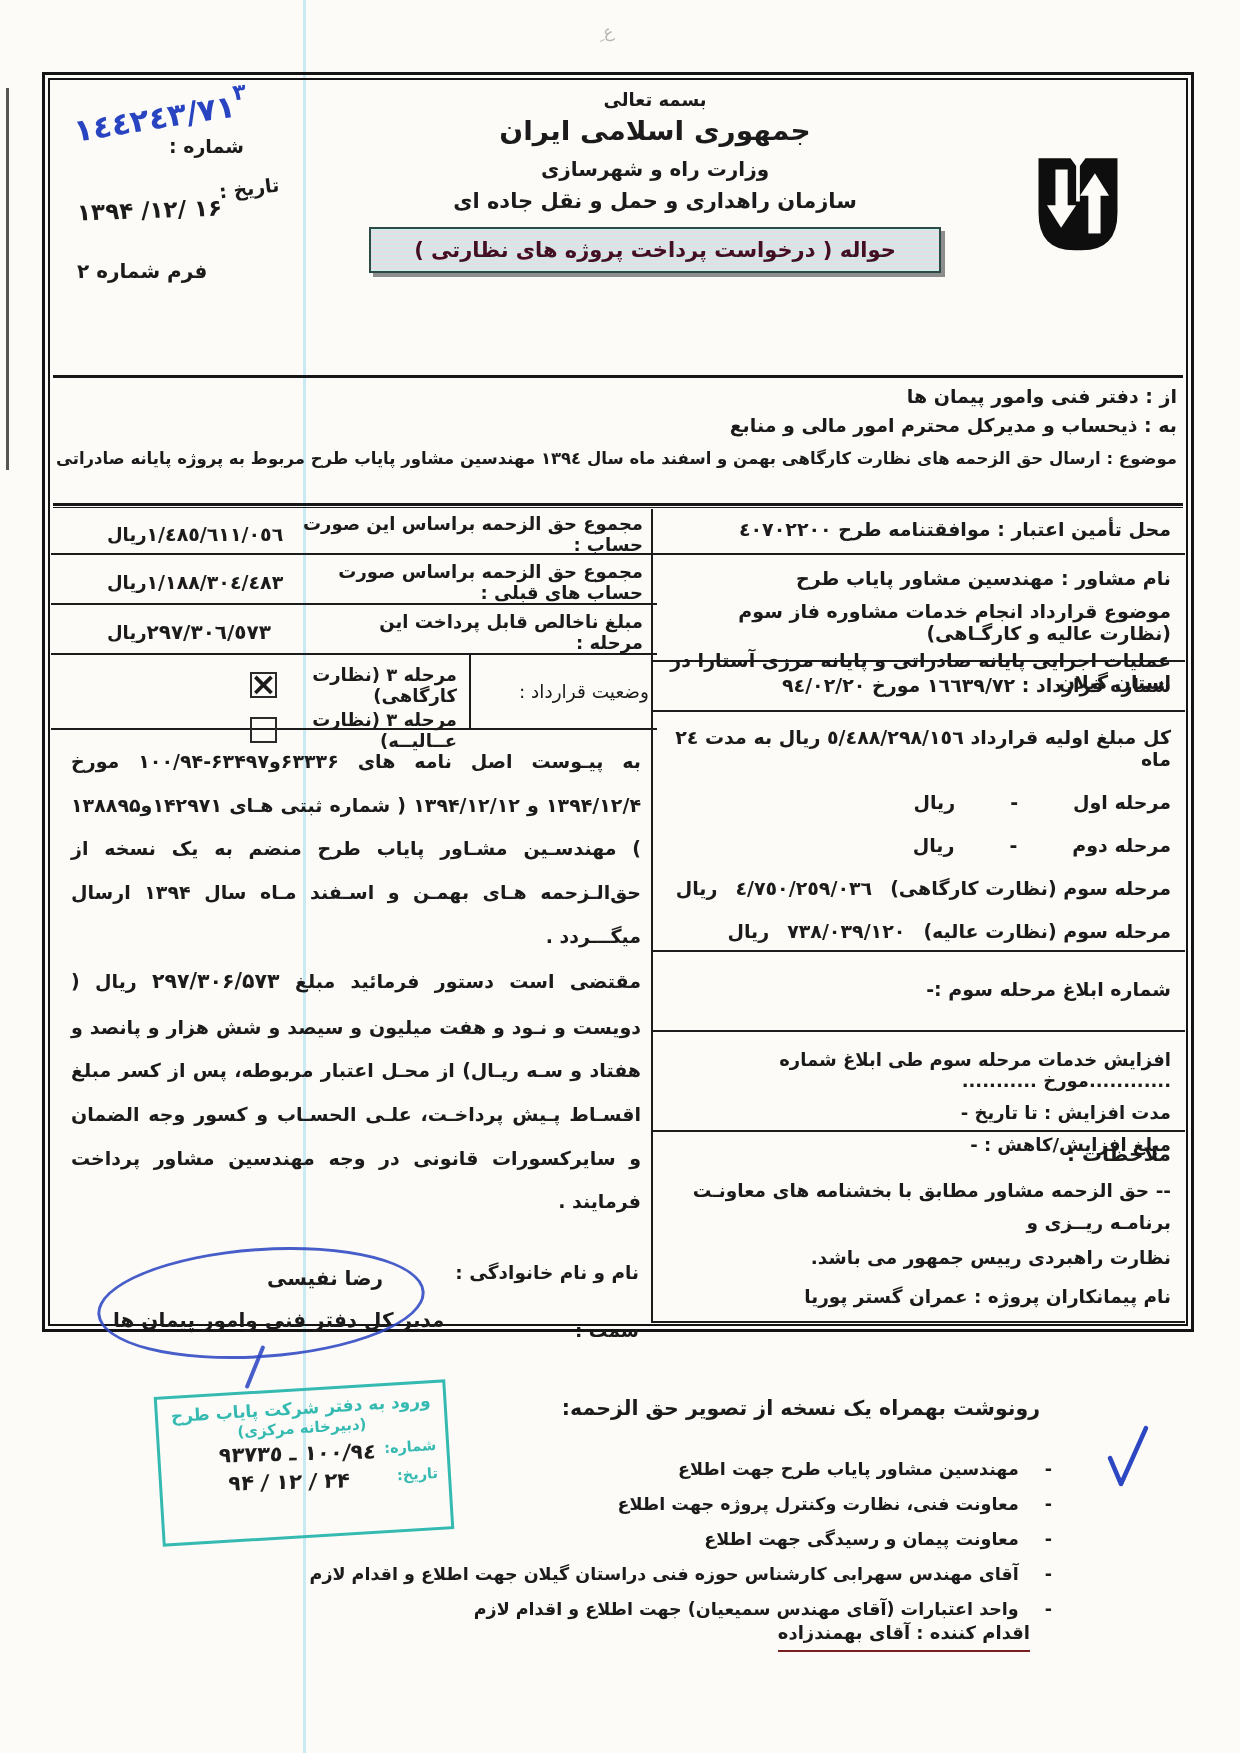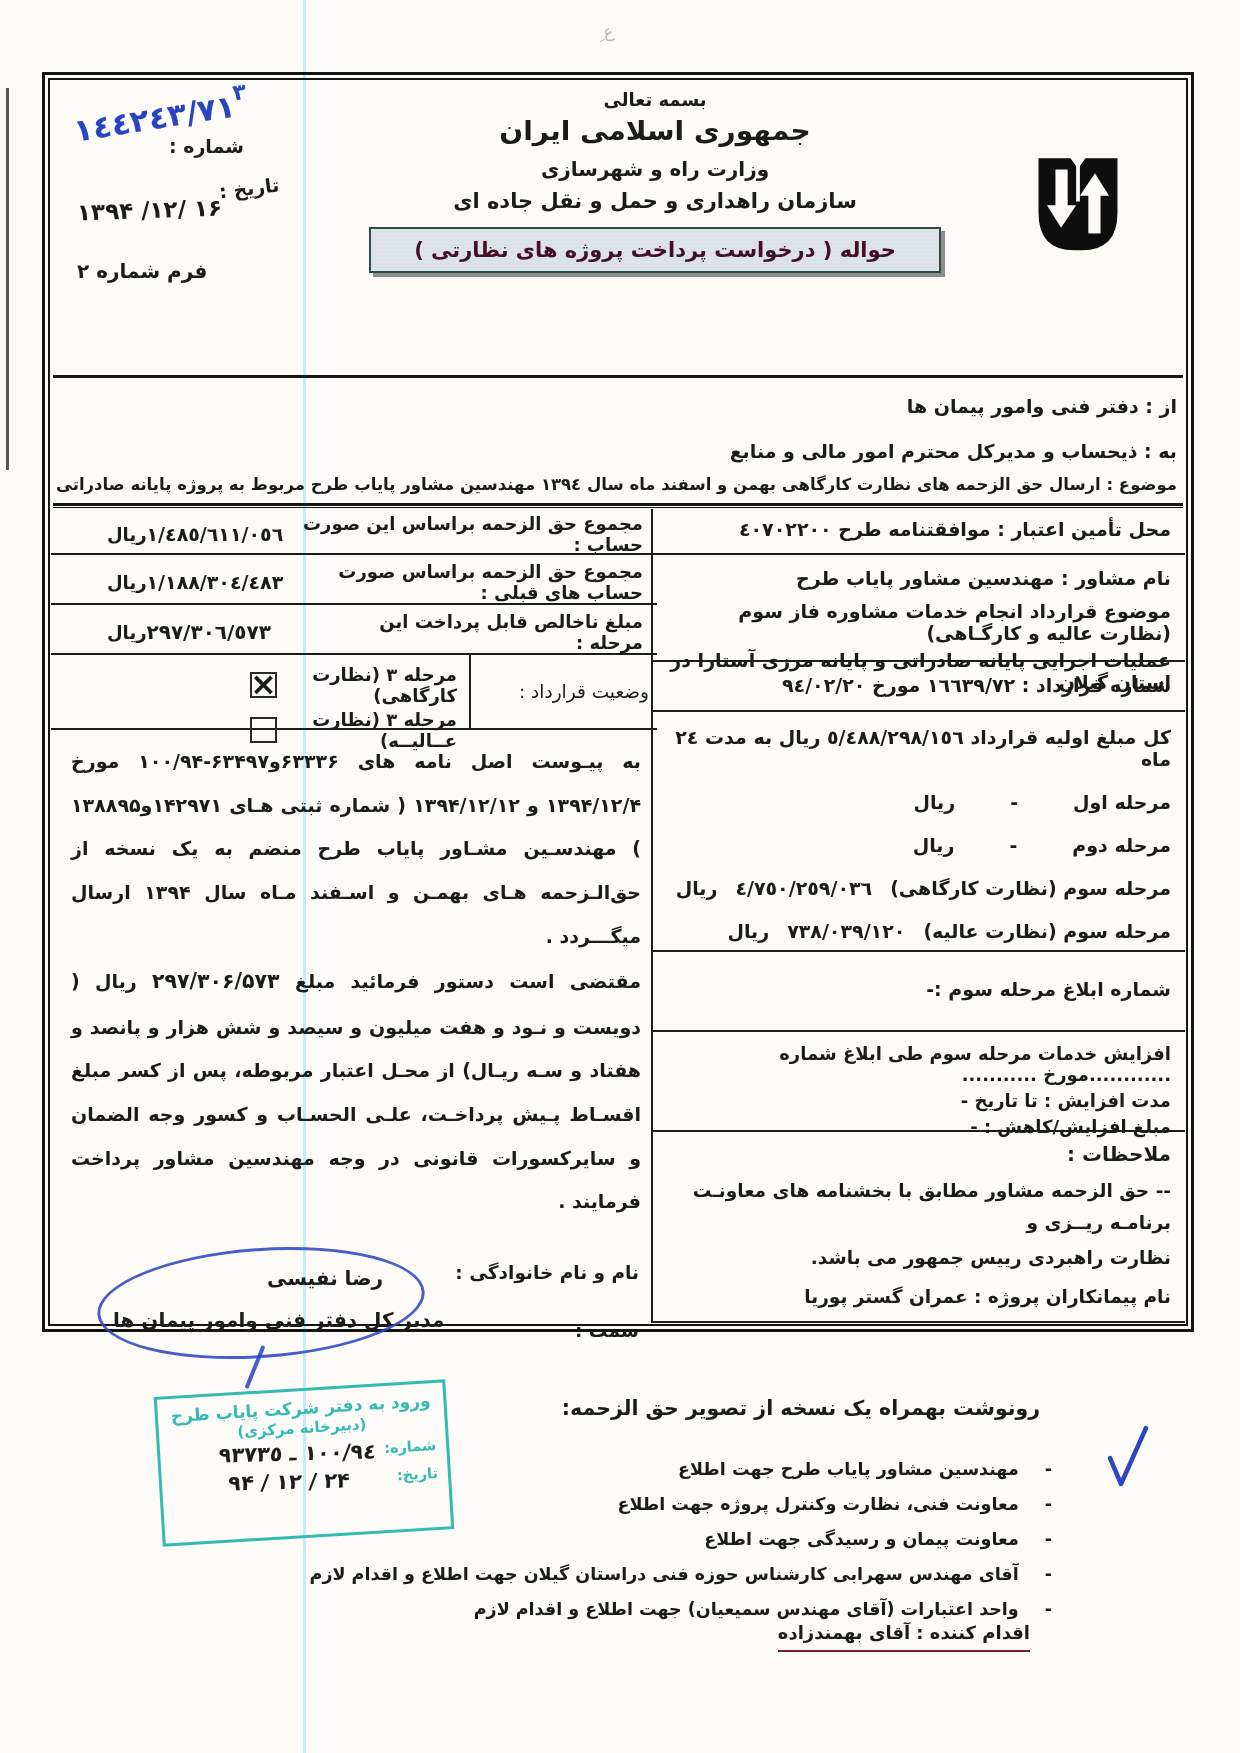--- a/index.html
+++ b/index.html
@@ -29,22 +29,22 @@
     transform:rotate(-9deg);direction:ltr;letter-spacing:2px;}
   .serial-hand .sup{font-size:22px;position:relative;top:-16px;}
   .serial-label{position:absolute;left:124px;top:60px;font-size:19px;font-weight:bold;}
   .date-label{position:absolute;left:174px;top:102px;font-size:19px;font-weight:bold;transform:rotate(-7deg);}
   .date-hand{position:absolute;left:32px;top:122px;font-size:23px;font-weight:bold;direction:ltr;transform:rotate(-2deg);letter-spacing:1px;}
   .form-no{position:absolute;left:32px;top:184px;font-size:20px;font-weight:bold;}
 
   
   .hdr-sep{position:absolute;top:300px;left:8px;right:8px;height:3px;background:#161616;}
   .addr{position:absolute;top:308px;left:10px;right:14px;overflow:hidden;}
-  .addr-from{font-size:19px;font-weight:bold;margin-top:12px;}
-  .addr-to{font-size:19px;font-weight:bold;margin-top:23px;}
+  .addr-from{font-size:19px;font-weight:bold;margin-top:2px;}
+  .addr-to{font-size:19px;font-weight:bold;margin-top:7px;}
   .addr-subject{font-size:16.5px;font-weight:bold;margin-top:13px;white-space:nowrap;}
 
   
   .tbl-sep{position:absolute;top:428px;left:8px;right:8px;height:5px;border-top:3px solid #161616;border-bottom:1px solid #161616;box-sizing:border-box;}
   .col-right{position:absolute;top:434px;right:6px;width:534px;bottom:6px;border-left:2.5px solid #1c1c1c;box-sizing:border-box;display:flex;flex-direction:column;}
   .col-left{position:absolute;top:434px;left:6px;width:606px;bottom:6px;box-sizing:border-box;display:flex;flex-direction:column;}
   .cell{border-bottom:2px solid #1c1c1c;box-sizing:border-box;padding:6px 14px 0 10px;}
   .cell.last{border-bottom:none;flex:1;}
 
   
@@ -52,21 +52,21 @@
   .rc2{height:107px;}
   .rc2 .consultant{font-size:19px;font-weight:bold;margin-top:6px;}
   .rc2 .csub{font-size:19px;font-weight:bold;margin-top:11px;}
   .rc2 .csub2{font-size:19px;font-weight:bold;margin-top:5px;}
   .rc3{height:50px;font-size:19px;font-weight:bold;padding-top:12px;}
   .rc4{height:240px;font-size:19px;font-weight:bold;}
   .rc4 .total{margin-top:8px;}
   .stage{display:flex;align-items:baseline;margin-top:21px;gap:55px;}
   .rc5{height:80px;font-size:19px;font-weight:bold;padding-top:26px;}
   .rc6{height:100px;font-size:18px;font-weight:bold;}
-  .rc6 div{margin-top:5px;}
+  .rc6 div{margin-top:11px;}
   .rc7{height:47px;font-size:18.5px;font-weight:bold;padding-top:10px;}
   .rc8{font-size:18.5px;font-weight:bold;}
   .rc8 .rem-title{font-size:20px;margin-top:4px;}
   .rc8 .rem-line{margin-top:9px;line-height:1.75;}
 
   
   .lrow{display:flex;align-items:center;}
   .lc1{height:46px;}
   .lc2{height:105px;}
   .lc3{height:50px;}

